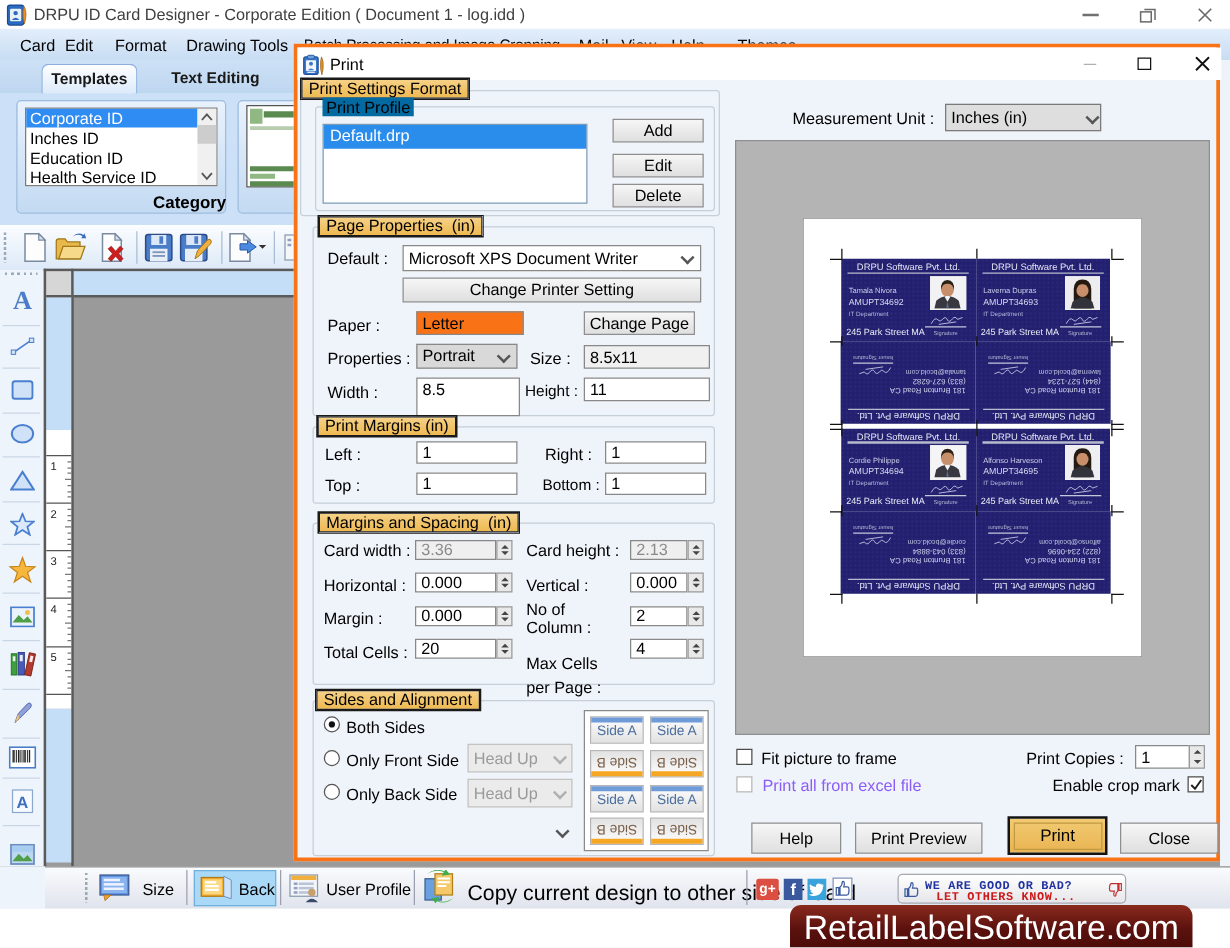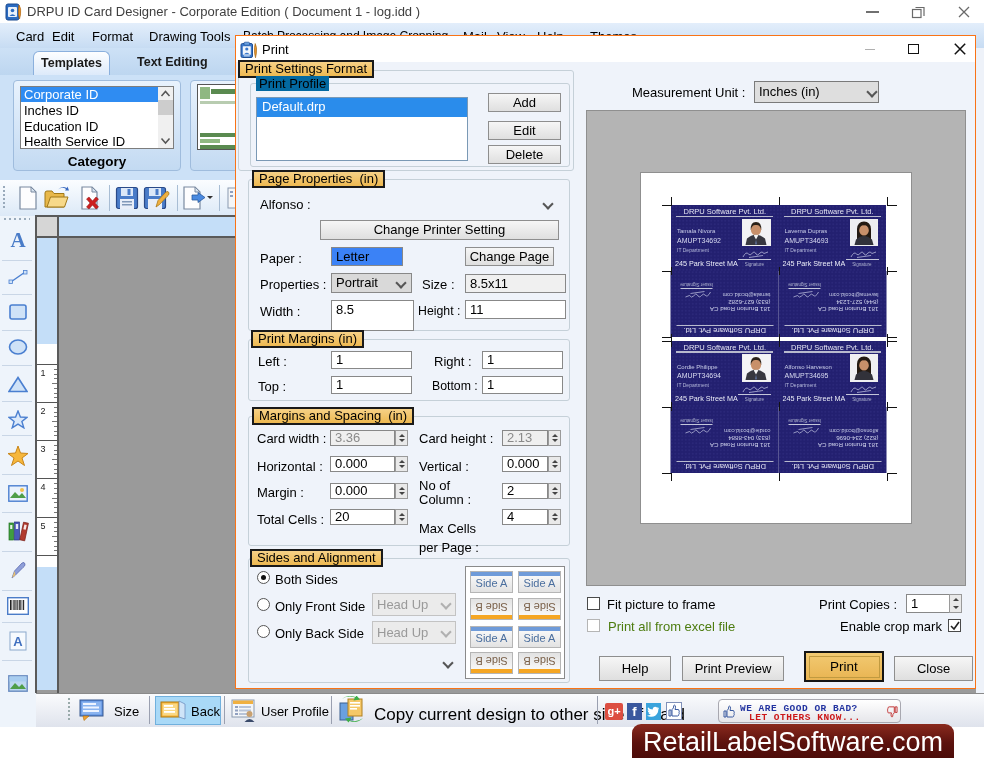--- a/index.html
+++ b/index.html
@@ -62,21 +62,21 @@
 <div class="ab" style="left:24px;top:134px;font-size:13px">Health Service ID</div>
 
 <div class="ab" style="left:158px;top:86.5px;width:15px;height:61.5px;background:#f0f0f0"></div>
 <svg class="ab" style="left:160px;top:90px" width="11" height="8">
     <path d="M1.5 6 L5.5 1.5 L9.5 6" stroke="#555" stroke-width="1.5" fill="none"></path>
   </svg>
 <svg class="ab" style="left:160px;top:137px" width="11" height="8">
     <path d="M1.5 1.5 L5.5 6 L9.5 1.5" stroke="#555" stroke-width="1.5" fill="none"></path>
   </svg>
 <div class="ab" style="left:158px;top:100px;width:15px;height:15px;background:#cdcdcd"></div>
-<div class="ab" style="left:13px;top:153.5px;width:168px;text-align:center;font-size:13.5px;font-weight:bold">Category</div>
+<div class="ab" style="left:13px;top:153.5px;width:168px;text-align:right;font-size:13.5px;font-weight:bold">Category</div>
 
 <div class="ab" style="left:190px;top:80px;width:100px;height:91px;background:linear-gradient(#e8f2fd,#c3daf2);border:1px solid #9fbcdd;border-radius:4px"></div>
 <div class="ab" style="left:197px;top:84px;width:40px;height:66px;background:#fff;border:1px solid #555">
 <div style="position:absolute;left:2px;top:2px;width:10px;height:12px;background:#8fb882"></div>
 <div style="position:absolute;left:13px;top:4px;width:25px;height:5px;background:#5a8a50"></div>
 <div style="position:absolute;left:2px;top:16px;width:36px;height:3px;background:#b8ccb0"></div>
 <div style="position:absolute;left:2px;top:48px;width:36px;height:4px;background:#5a8a50"></div>
 <div style="position:absolute;left:2px;top:54px;width:20px;height:4px;background:#8fb882"></div>
 <div style="position:absolute;left:2px;top:60px;width:36px;height:4px;background:#5a8a50"></div>
 </div>
@@ -332,21 +332,21 @@
 <div style="position:absolute;left:21px;top:3px;width:148px;font-family:'Liberation Mono',monospace;font-size:9.5px;font-weight:bold;color:#2233a0;letter-spacing:0.5px;white-space:nowrap">WE ARE GOOD OR BAD?</div>
 <div style="position:absolute;left:30px;top:12px;width:148px;font-family:'Liberation Mono',monospace;font-size:9.5px;font-weight:bold;color:#cc1818;letter-spacing:0.5px;white-space:nowrap">LET OTHERS KNOW...</div>
 <svg style="position:absolute;right:2px;top:4px;transform:rotate(180deg)" width="13" height="15" viewBox="0 0 14 16">
       <path d="M1 7 L3 7 L3 13 L1 13 Z M4 13 L9.5 13 Q11 12.8 10.8 11.4 Q11.6 10.6 11 9.6 Q11.6 8.7 11 7.8 Q11.3 6.6 10 6.5 L7 6.5 Q8 4 7.2 2.6 Q6.4 1.6 5.8 2.5 Q5.9 5.3 4 6.6 Z" fill="none" stroke="#c03030" stroke-width="1"></path>
     </svg>
 </div>
 
 <div class="ab" style="left:0;top:727px;width:984px;height:31px;background:#fff"></div>
 <div class="ab" style="left:632px;top:724px;width:322px;height:34px;background:linear-gradient(#8a2a1e,#5c120e 55%,#4c0c09);border-radius:9px 9px 0 0;text-align:center;color:#fff;font-size:27px;line-height:36px">RetailLabelSoftware.com</div>
 
-<div class="ab" id="dlg" style="left:235px;top:35px;width:741px;height:654px;background:#eff3fa;border:1px solid #f97316">
+<div class="ab" id="dlg" style="left:235px;top:35px;width:741px;height:654px;background:#eff3fa;border:3px solid #f97316">
   <div class="ab" style="left:0;top:0;width:739px;height:26px;background:#fff"></div>
   <svg class="ab" style="left:4px;top:5px" width="19" height="18" viewBox="0 0 19 18">
       <rect x="1" y="2.5" width="11.5" height="14" rx="1.5" fill="#3a78cc" stroke="#1e4f96" stroke-width="1"></rect>
       <rect x="4" y="1.2" width="5.5" height="3" rx="1" fill="#6aa0e0" stroke="#1e4f96" stroke-width="0.7"></rect>
       <rect x="2.8" y="5.2" width="8" height="8.5" rx="0.5" fill="#f2f6fb"></rect>
       <circle cx="6.8" cy="8" r="1.6" fill="#3a78cc"></circle>
       <path d="M4.2 13.2 Q6.8 10.4 9.4 13.2 Z" fill="#3a78cc"></path>
       <rect x="3.8" y="14.3" width="6" height="1.1" fill="#d8e4f2"></rect>
       <path d="M15.2 2.5 Q17.2 6 16.4 12.5 L15.5 16.8 L14.6 12.5 Q14 6 15.2 2.5 Z" fill="#e8962c" stroke="#9c5f10" stroke-width="0.6"></path>
     </svg>
@@ -362,25 +362,26 @@
   <div class="grp" style="left:14px;top:47px;width:320px;height:84px"></div>
   <div class="ab" style="left:20px;top:40px;background:#0369a1;padding:0 3px;font-size:13px">Print Profile</div>
   <div class="ab" style="left:20px;top:61px;width:212px;height:64px;background:#fff;border:1px solid #7a99b5"></div>
   <div class="ab" style="left:21px;top:62px;width:210px;height:19px;background:#2a8ceb;color:#fff;font-size:13px;padding:1px 0 0 5px">Default.drp</div>
   <div class="btn" style="left:252px;top:57px;width:73px;height:19px;line-height:17px">Add</div>
   <div class="btn" style="left:252px;top:85px;width:73px;height:19px;line-height:17px">Edit</div>
   <div class="btn" style="left:252px;top:109px;width:73px;height:19px;line-height:17px">Delete</div>
 
   <div class="grp" style="left:12px;top:143px;width:322px;height:152px"></div>
   <div class="ohdr" style="left:17px;top:135px">Page Properties&nbsp; (in)</div>
-  <div class="lbl" style="left:24px;top:161px">Alfonso :</div>
+  <div class="lbl" style="left:24px;top:161px">Default :</div>
+  <div class="ddl" style="left:84px;top:158px;width:239px;height:21px;line-height:19px">Microsoft XPS Document Writer</div>
   <div class="chev" style="left:308px;top:164px"></div>
   <div class="btn" style="left:84px;top:184px;width:239px;height:20px;line-height:18px">Change Printer Setting</div>
   <div class="lbl" style="left:24px;top:215px">Paper :</div>
-  <div class="fld" style="left:95px;top:211px;width:72px;height:19px;background:#3b82f6;line-height:17px">Letter</div>
+  <div class="fld" style="left:95px;top:211px;width:86px;height:19px;background:#f97316;line-height:17px">Letter</div>
   <div class="btn" style="left:229px;top:211px;width:89px;height:19px;line-height:17px">Change Page</div>
   <div class="lbl" style="left:24px;top:241px">Properties :</div>
   <div class="ddl" style="left:95px;top:237px;width:81px;height:20px;background:#d9d9d9;line-height:18px">Portrait</div>
   <div class="chev" style="left:161px;top:243px"></div>
   <div class="lbl" style="left:186px;top:241px">Size :</div>
   <div class="fld" style="left:229px;top:238px;width:101px;height:19px;background:#f0f0f0;line-height:17px">8.5x11</div>
   <div class="lbl" style="left:24px;top:268px">Width :</div>
   <div class="fld" style="left:95px;top:264px;width:83px;height:31px;line-height:17px">8.5</div>
   <div class="lbl" style="left:182px;top:268px;font-size:12.3px">Height :</div>
   <div class="fld" style="left:229px;top:264px;width:101px;height:19px;line-height:17px">11</div>
@@ -667,21 +668,21 @@
 
   <div class="chk" style="left:351px;top:561px"></div>
   <div class="lbl" style="left:371px;top:561px">Fit picture to frame</div>
   <div class="lbl" style="left:583px;top:561px">Print Copies :</div>
   <div class="fld" style="left:670px;top:558px;width:44px;height:19px;line-height:17px">1</div>
   <div class="ab" style="left:713px;top:558px;width:13px;height:19px;background:#e9e9e9;border:1px solid #9a9a9a">
       <div style="position:absolute;left:2.5px;top:3px;width:0;height:0;border:3px solid transparent;border-bottom-color:#444;border-top-width:0"></div>
       <div style="position:absolute;left:2.5px;bottom:3px;width:0;height:0;border:3px solid transparent;border-top-color:#444;border-bottom-width:0"></div>
     </div>
   <div class="chk" style="left:351px;top:583px;border-color:#b5b5b5"></div>
-  <div class="lbl" style="left:372px;top:583px;color:#4d7c0f">Print all from excel file</div>
+  <div class="lbl" style="left:372px;top:583px;color:#8b5cf6">Print all from excel file</div>
   <div class="lbl" style="left:604px;top:583px">Enable crop mark</div>
   <div class="chk" style="left:712px;top:583px"></div>
   <svg class="ab" style="left:713px;top:584px" width="12" height="12">
       <path d="M2 6 L5 9 L10 2" stroke="#222" stroke-width="1.6" fill="none"></path>
     </svg>
 
   <div class="btn" style="left:363px;top:620px;width:72px;height:25px;line-height:23px">Help</div>
   <div class="btn" style="left:446px;top:620px;width:102px;height:25px;line-height:23px">Print Preview</div>
   <div class="ab" style="left:568px;top:615px;width:80px;height:31px;border:2px solid #141414;background:linear-gradient(#f2ca72,#e9b452)">
       <div style="position:absolute;left:2.5px;top:2.5px;right:2.5px;bottom:2.5px;border:1px solid #c09a40"></div>

